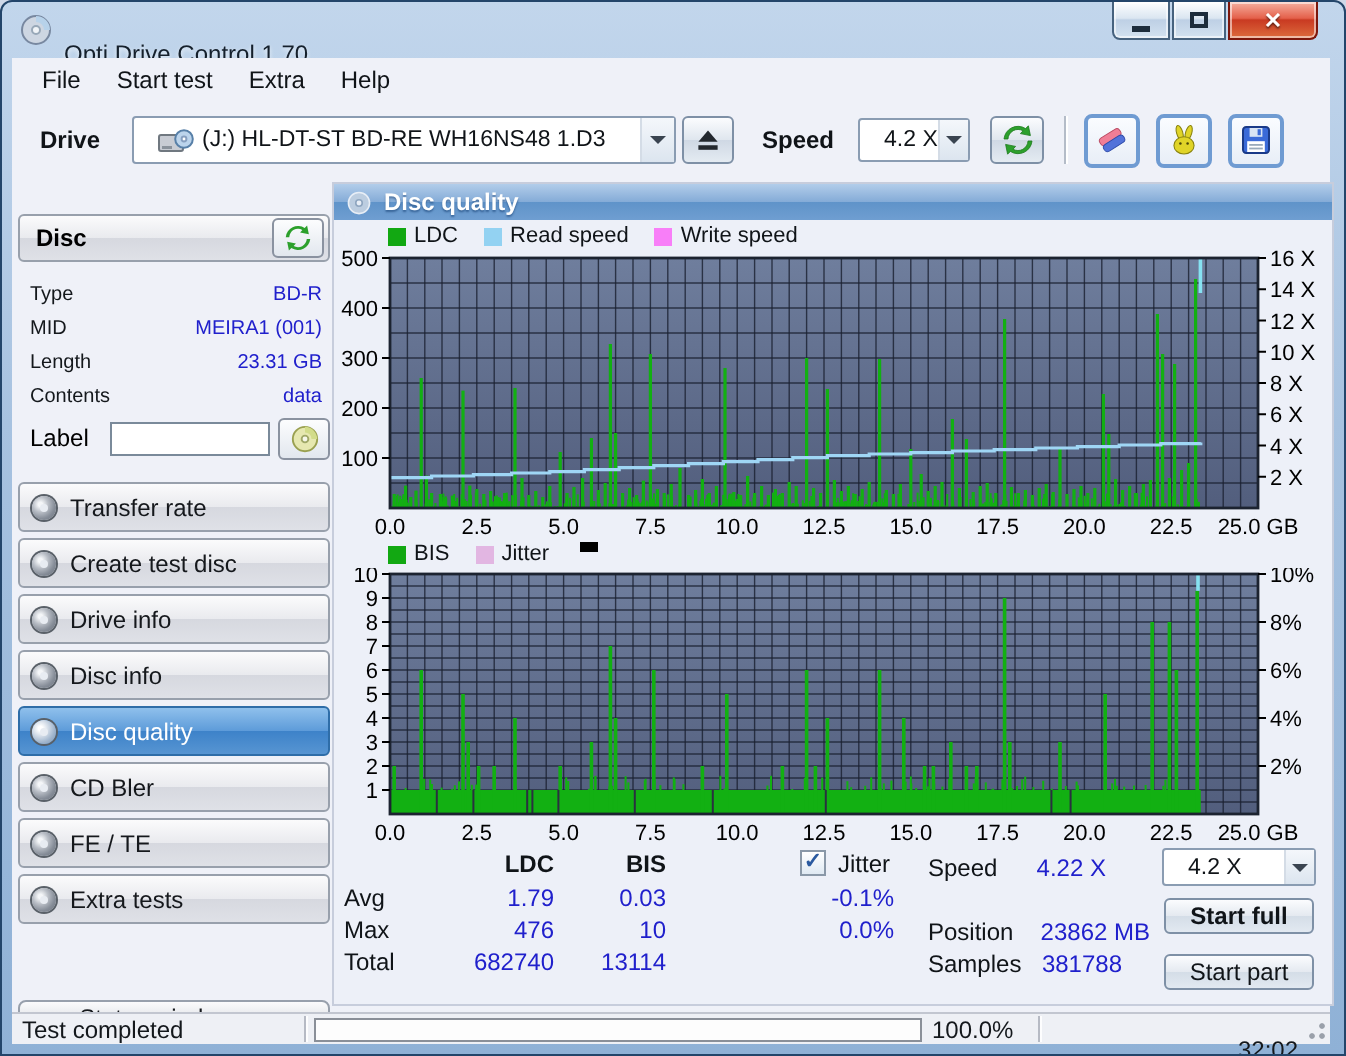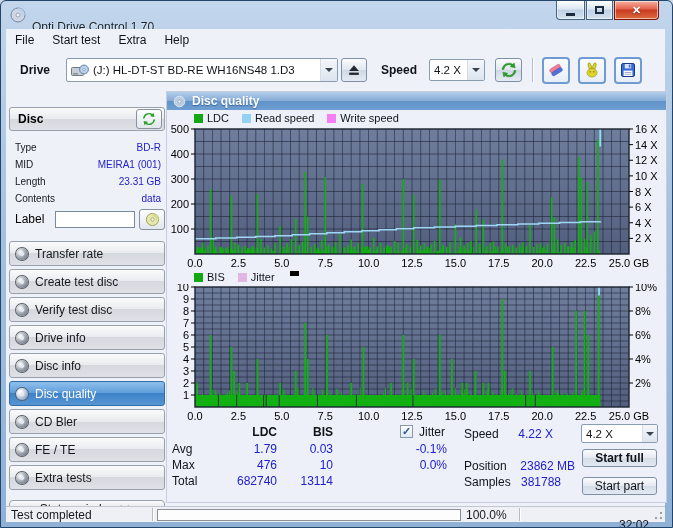--- a/index.html
+++ b/index.html
@@ -14,25 +14,25 @@
   .cap{height:19px;border:1px solid #46627e;border-top:none;display:flex;align-items:center;justify-content:center;
     background:linear-gradient(#fdfeff,#dbe6f1 45%,#bed0e5 50%,#d3e2f0);box-shadow:inset 0 0 0 1px rgba(255,255,255,.55);}
   .cap.min{width:29px;border-radius:0 0 0 4px;}
   .cap.max{width:27px;}
   .cap.close{width:45px;border-radius:0 0 4px 0;border-color:#7c160b;
     background:linear-gradient(#f5b0a1,#e4604a 45%,#c93a22 50%,#dd6b3c);color:#fff;font-size:11px;font-weight:bold;text-shadow:0 1px 1px rgba(0,0,0,.5);}
   .glyph-min{width:9px;height:3px;background:#1c2c3c;margin-top:8px;}
   .glyph-max{width:9px;height:8px;border:2px solid #1c2c3c;}
   
   .client{position:absolute;top:28px;left:5px;right:7px;bottom:7px;background:#eff1f8;}
-  .menubar{height:22px;display:flex;align-items:center;font-size:12px;color:#101418;}
+  .menubar{height:22px;display:flex;align-items:center;padding-left:6px;font-size:12px;color:#101418;}
   .menu-item{padding:2px 9px;}
   .toolbar{height:38px;display:flex;align-items:center;padding-left:8px;font-size:12px;}
   .lbl{font-weight:bold;color:#101418;}
-  .combo{height:24px;background:#fff;border:1px solid #8a9cb2;border-radius:2px;display:flex;align-items:center;padding-left:4px;position:relative;}
+  .combo{height:24px;background:#fff;border:1px solid #8a9cb2;border-radius:2px;display:flex;align-items:center;padding-left:12px;position:relative;}
   .combo .val{font-size:11.5px;color:#101418;white-space:nowrap;}
   .dd{margin-left:auto;width:17px;height:100%;display:flex;align-items:center;justify-content:center;border-left:1px solid #d4dce6;
     background:linear-gradient(#f4f7fb,#dce5ef);}
   .tri{width:0;height:0;border-left:4px solid transparent;border-right:4px solid transparent;border-top:4px solid #3a4450;}
   .tool-btn{height:24px;border:1px solid #7e90a6;border-radius:3px;background:linear-gradient(#fbfcfe,#dfe6ee 50%,#cfd8e4 50%,#e4ebf2);
     display:flex;align-items:center;justify-content:center;}
   .big-btn{width:28px;height:27px;border:2px solid #6f9bd2;border-radius:4px;background:linear-gradient(#fafcff,#e8eef7);
     display:flex;align-items:center;justify-content:center;}
   .vsep{width:1px;height:24px;background:#b4bcc8;box-shadow:1px 0 0 #fff;margin:0 9px 0 10px;}
   
@@ -238,24 +238,20 @@
             <div class="panel-btn">
               <span class="disc-icon"></span>
               <span>Transfer rate</span>
             </div>
 
             <div class="panel-btn">
               <span class="disc-icon"></span>
               <span>Create test disc</span>
             </div>
 
-            <div class="panel-btn">
-              <span class="disc-icon"></span>
-              <span>Verify test disc</span>
-            </div>
 
             <div class="panel-btn">
               <span class="disc-icon"></span>
               <span>Drive info</span>
             </div>
 
             <div class="panel-btn">
               <span class="disc-icon"></span>
               <span>Disc info</span>
             </div>

